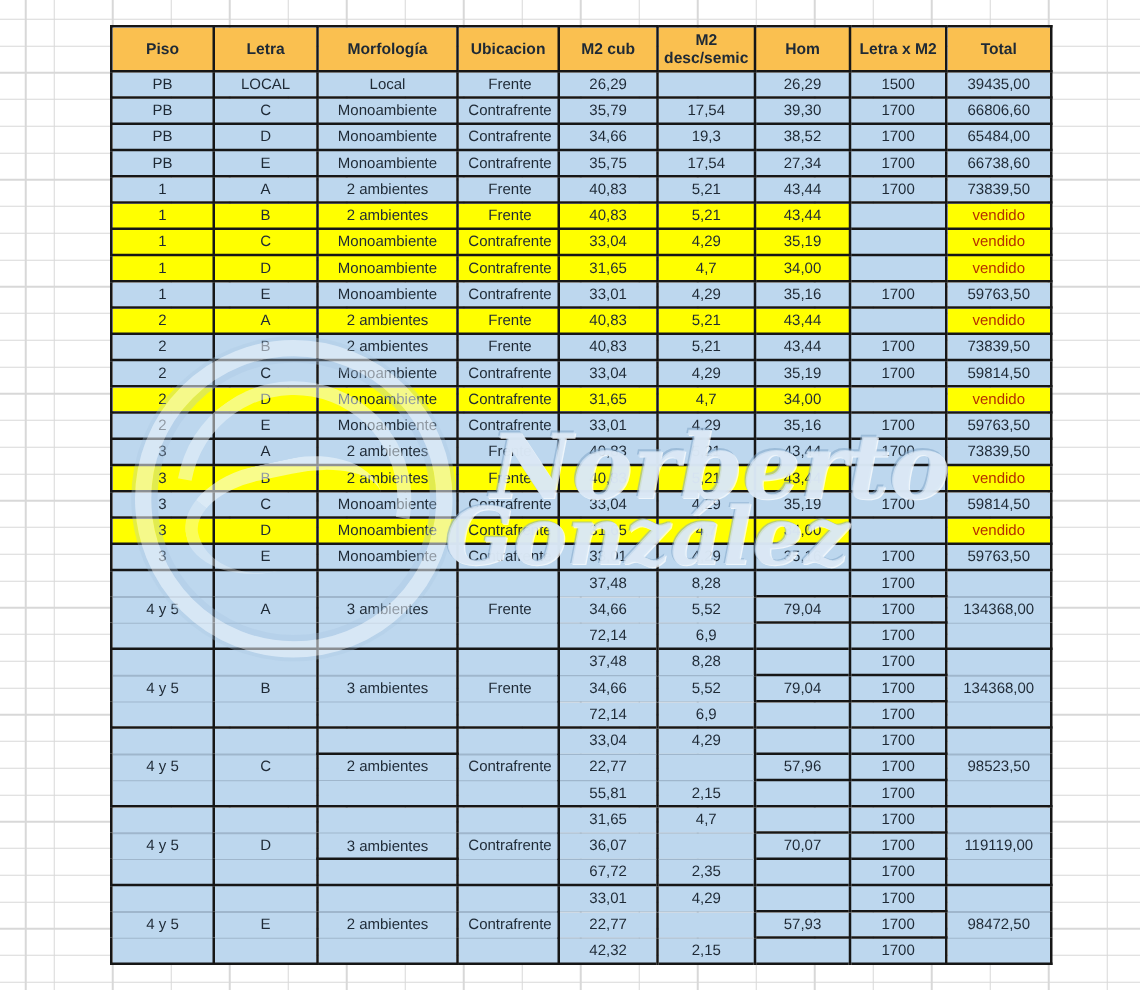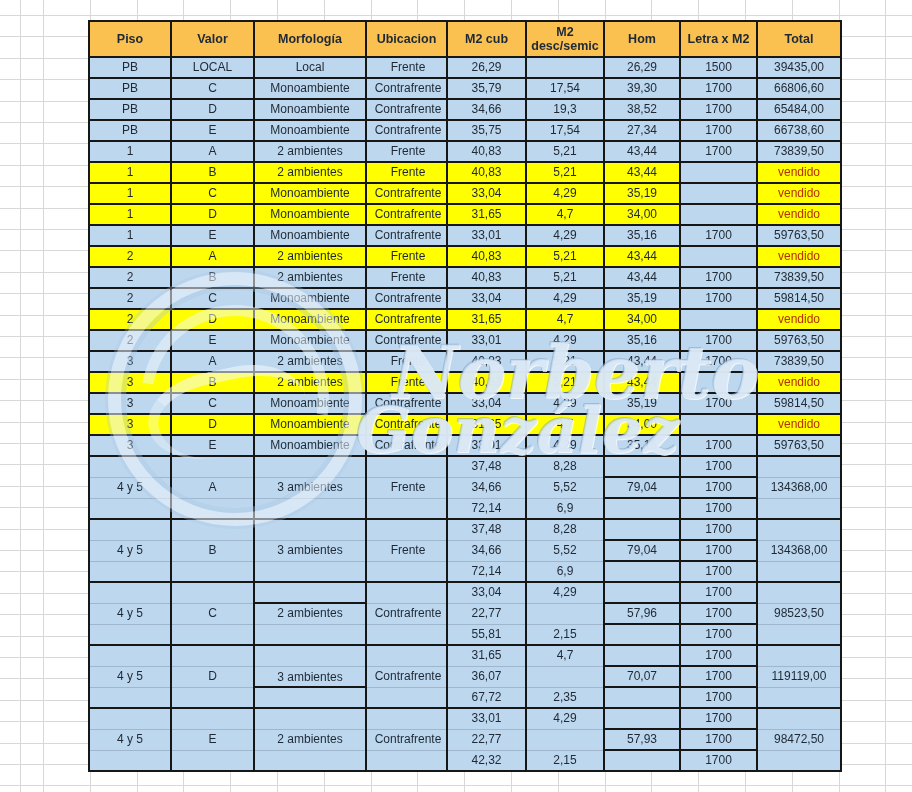--- a/index.html
+++ b/index.html
@@ -64,21 +64,21 @@
     <col style="width:81px">
       <col style="width:79px">
       <col style="width:78px">
     <col style="width:76px">
       <col style="width:77px">
       <col style="width:84px">
   </colgroup>
   <thead>
     <tr>
       <th>Piso</th>
-      <th>Valor</th>
+      <th>Letra</th>
       <th>Morfología</th>
       <th>Ubicacion</th>
       <th>M2 cub</th>
       <th>M2 desc/semic</th>
       <th>Hom</th>
       <th>Letra x M2</th>
       <th>Total</th>
     </tr>
   </thead>
   <tbody id="single-rows">

